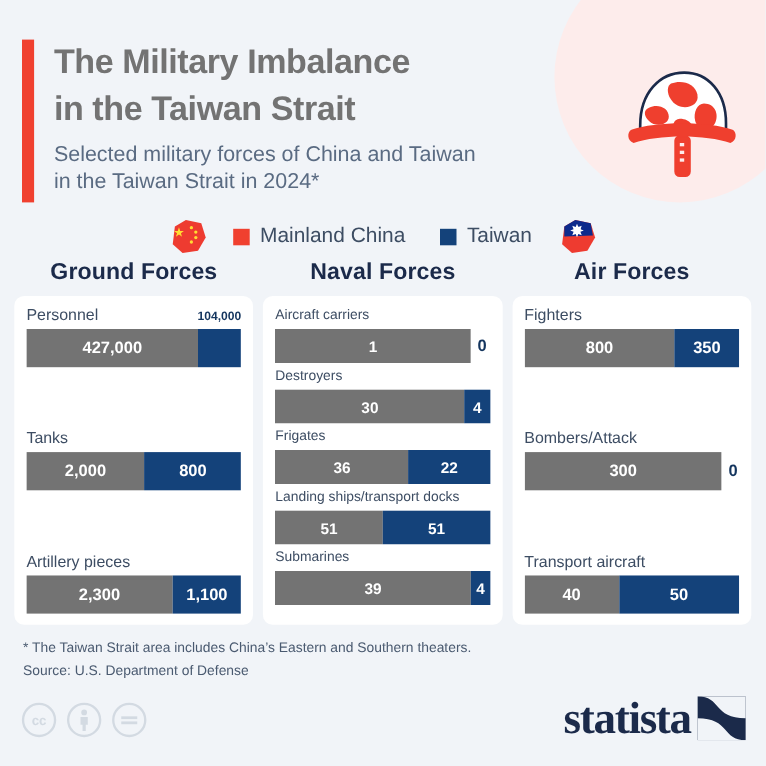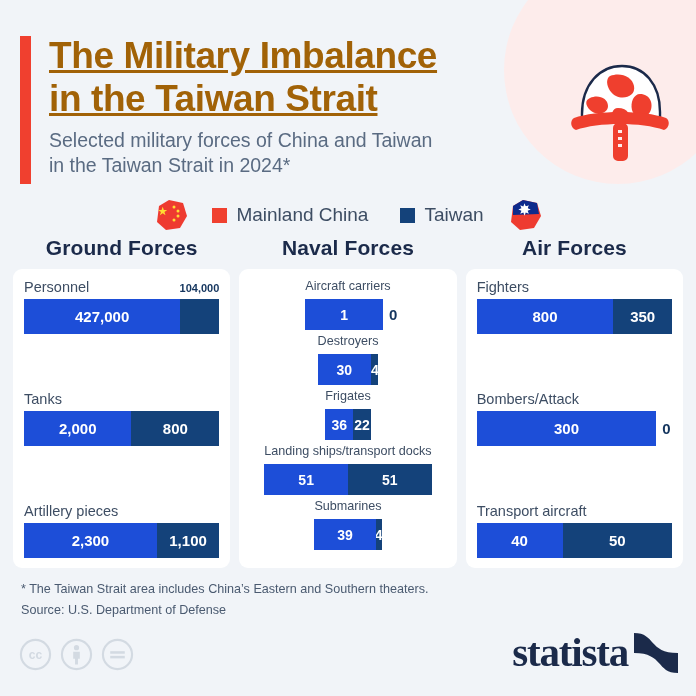--- a/index.html
+++ b/index.html
@@ -25,24 +25,23 @@
   }
   
   .header { position: absolute; left: 20px; top: 34px; width: 540px; }
   .accent-bar {
     position: absolute; left: 0; top: 2px;
     width: 11px; height: 148px;
     background: #f0402f;
   }
   .head-text { margin-left: 29px; }
   .title {
-    font-size: 37px; line-height: 43px;
-    font-weight: bold; color: #a16207;
+    font-size: 31px; line-height: 43px;
+    font-weight: bold; color: #737373;
     letter-spacing: -0.4px;
-    text-decoration: underline;
   }
   .subtitle {
     margin-top: 8px;
     font-size: 19.5px; line-height: 25px;
     color: #5a6b82; font-weight: normal;
   }
   
   .legend {
     position: absolute; top: 198px; left: 0; width: 696px;
     display: flex; align-items: center; justify-content: center;
@@ -68,21 +67,21 @@
     letter-spacing: 0.1px;
   }
   .card {
     background: #ffffff;
     border-radius: 9px;
     flex: 1 1 auto;
     padding: 10px 11px 10px 11px;
     display: flex; flex-direction: column; gap: 44px;
   }
   .card.spaced { justify-content: space-between; }
-  .card.tight { justify-content: flex-start; gap: 4px; align-items: center; }
+  .card.tight { justify-content: flex-start; gap: 4px; }
   .metric { display: block; }
   .metric-head {
     display: flex; align-items: baseline; justify-content: space-between;
     margin-bottom: 3px; min-height: 17px;
   }
   .metric-label {
     font-size: 14.5px; color: #3d4d63; white-space: nowrap;
   }
   .metric-label.sm { font-size: 12.6px; }
   .outside-value {
@@ -91,21 +90,21 @@
   .bar-row { display: flex; align-items: center; }
   .bar {
     display: flex; height: 35px; flex: 1 1 auto; overflow: hidden;
   }
   .bar.slim { height: 31px; }
   .seg {
     display: flex; align-items: center; justify-content: center;
     color: #fff; font-weight: bold; font-size: 15px;
     overflow: hidden; white-space: nowrap;
   }
-  .seg.red { background: #1d4ed8; }
+  .seg.red { background: #737373; }
   .seg.blue { background: #14427a; }
   .seg.sm { font-size: 14px; }
   .trailing-zero {
     font-size: 15px; font-weight: bold; color: #14355e;
     padding-left: 6px; white-space: nowrap;
   }
   
   .footnote {
     position: absolute; left: 21px; top: 579px; width: 600px;
     font-size: 12.6px; line-height: 21px; color: #4a5a70;

